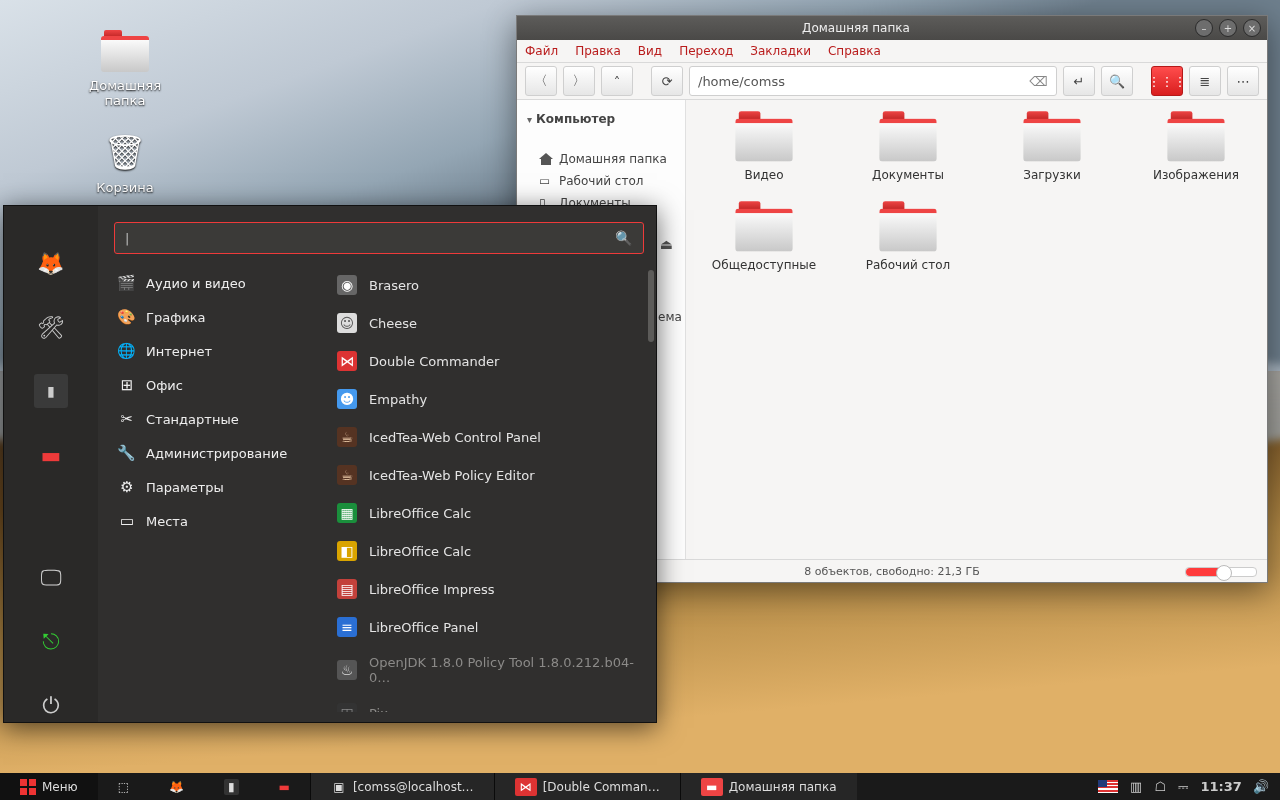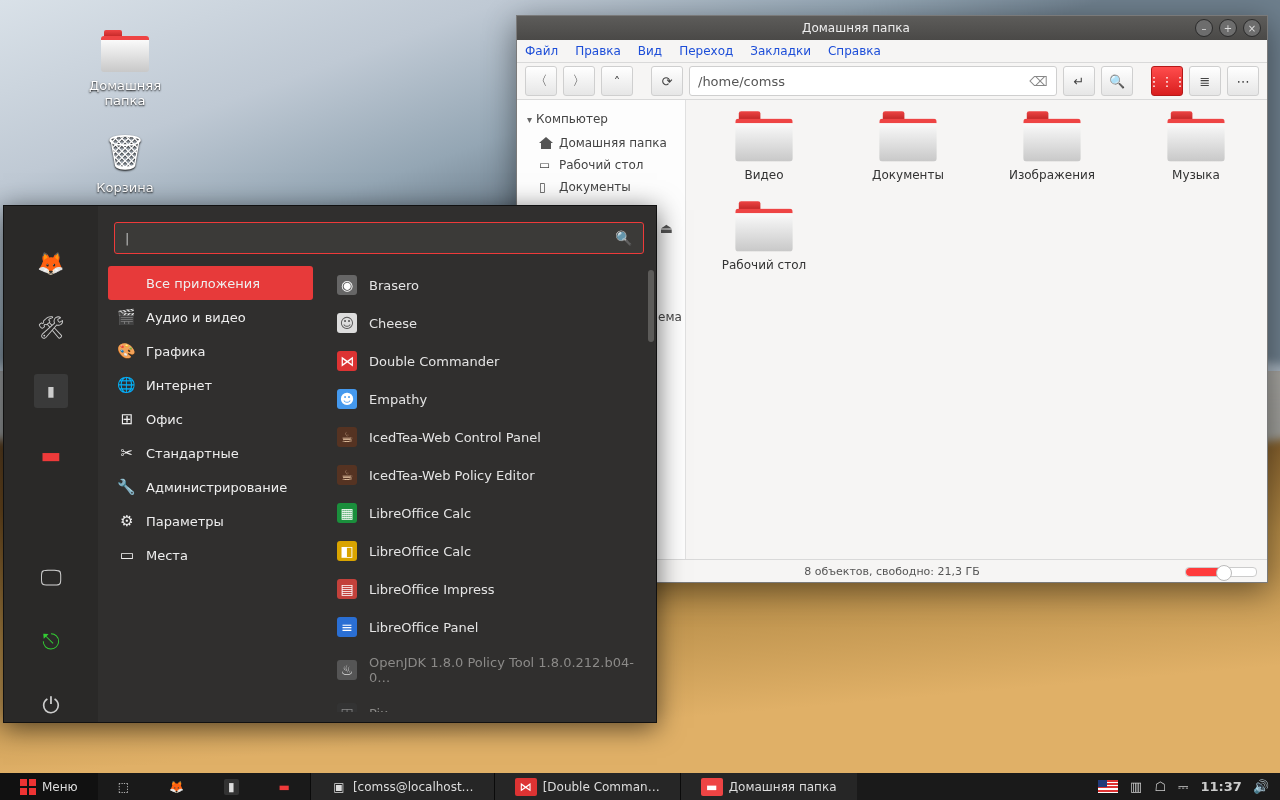--- a/index.html
+++ b/index.html
@@ -15,30 +15,30 @@
 .desk-icon .glyph{width:48px;height:48px;margin:0 auto 4px;display:flex;align-items:center;justify-content:center;font-size:22px;}
 .folder{position:relative;width:48px;height:36px;margin:6px auto 6px;}
 .folder::before{content:"";position:absolute;top:-6px;left:3px;width:18px;height:8px;border-radius:2px 2px 0 0;background:linear-gradient(#e44,#b22);}
 .folder::after{content:"";position:absolute;inset:0;border-radius:3px;background:linear-gradient(#fafafa,#c8c8c8);border-top:4px solid #ee4444;}
 .folder .inner{position:absolute;inset:6px 6px 4px 6px;display:flex;align-items:center;justify-content:center;font-size:18px;color:#333;}
 
 #fm{position:absolute;top:15px;left:516px;width:750px;height:566px;background:#f6f5f4;border:1px solid #7a7a7a;box-shadow:0 8px 30px rgba(0,0,0,.45);display:flex;flex-direction:column;}
 #fm-title{height:24px;background:linear-gradient(#5d5c5a,#4a4947);color:#eee;display:flex;align-items:center;padding:0 6px;font-size:12px;}
 #fm-title .t{flex:1;text-align:center;}
 #fm-title .wbtn{width:16px;height:16px;margin-left:6px;border:1px solid #2a2a2a;border-radius:50%;background:#6d6d6d;display:flex;align-items:center;justify-content:center;font-size:10px;color:#ddd;cursor:pointer;}
-#fm-menu{height:22px;background:#f6f5f4;border-bottom:1px solid #d9d9d9;display:flex;align-items:center;padding:0 8px;gap:17px;font-size:12px;color:#1d4ed8;}
+#fm-menu{height:22px;background:#f6f5f4;border-bottom:1px solid #d9d9d9;display:flex;align-items:center;padding:0 8px;gap:17px;font-size:12px;color:#b91c1c;}
 #fm-menu span{cursor:pointer;}
 #fm-tool{height:36px;background:#f6f5f4;border-bottom:1px solid #d9d9d9;display:flex;align-items:center;padding:0 8px;gap:6px;}
 .tbbtn{width:30px;height:28px;border:1px solid #cfcfcf;border-radius:3px;background:linear-gradient(#fff,#e6e6e6);display:flex;align-items:center;justify-content:center;font-size:13px;color:#444;cursor:pointer;}
 .tbbtn.red{background:linear-gradient(#ff4d4d,#d91e1e);border-color:#b51919;color:#fff;}
 #fm-path{flex:1;height:28px;border:1px solid #cfcfcf;border-radius:3px;background:#fff;display:flex;align-items:center;padding:0 8px;color:#555;justify-content:space-between;}
 #fm-path .clear{margin-left:auto;cursor:pointer;color:#888;}
 #fm-body{flex:1;display:flex;min-height:0;}
 #fm-side{width:160px;background:#fdfdfd;border-right:1px solid #e0e0e0;padding:8px 4px;font-size:12px;color:#444;display:flex;flex-direction:column;}
-#fm-side .head{font-weight:normal;margin:4px 6px 6px;display:flex;align-items:center;cursor:pointer;}
+#fm-side .head{font-weight:bold;margin:4px 6px 22px;display:flex;align-items:center;cursor:pointer;}
 #fm-side .head::before{content:"▾";margin-right:4px;font-size:10px;color:#666;}
 #fm-side .row{display:flex;align-items:center;gap:6px;padding:4px 6px 4px 18px;cursor:pointer;border-radius:3px;}
 #fm-side .row svg,#fm-side .row .ic{width:14px;height:14px;flex:none;}
 #fm-side .eject{margin-top:auto;align-self:flex-end;margin:8px;color:#555;font-size:14px;cursor:pointer;}
 #fm-icons{flex:1;overflow:auto;padding:16px 18px;display:grid;grid-template-columns:repeat(5,1fr);gap:24px 24px;align-content:start;justify-items:center;}
 .fi{width:120px;text-align:center;font-size:12px;color:#333;cursor:pointer;}
 .fi .folder{transform:scale(1.2);margin-bottom:10px;}
 #fm-status{height:22px;border-top:1px solid #d9d9d9;background:#f6f5f4;font-size:11px;color:#555;display:flex;align-items:center;justify-content:center;position:relative;}
 #fm-status .zoom{position:absolute;right:10px;top:7px;width:70px;height:8px;background:#fff;border:1px solid #ccc;border-radius:4px;}
 #fm-status .zoom::before{content:"";position:absolute;left:0;top:0;bottom:0;width:45%;background:#ff3b3b;border-radius:4px 0 0 4px;}
@@ -151,20 +151,23 @@
       <span class="eject">⏏</span>
     </div>
     <div id="fm-icons">
         <div class="fi"><div class="folder">
             <span class="inner">▶</span>
           </div><span>Видео</span></div>
         <div class="fi"><div class="folder">
             <span class="inner">≣</span>
           </div><span>Документы</span></div>
         <div class="fi"><div class="folder">
+            <span class="inner">⬇</span>
+          </div><span>Загрузки</span></div>
+        <div class="fi"><div class="folder">
             <span class="inner">▣</span>
           </div><span>Изображения</span></div>
         <div class="fi"><div class="folder">
             <span class="inner">♫</span>
           </div><span>Музыка</span></div>
         <div class="fi"><div class="folder">
             <span class="inner">⋔</span>
           </div><span>Общедоступные</span></div>
         <div class="fi"><div class="folder">
             <span class="inner">⬡</span>
@@ -191,24 +194,20 @@
     <div class="ml">⏻</div>
   </div>
   <div id="menu-mid">
     <div id="menu-search">
       <span style="color:#bbb;margin-right:2px">|</span>
       <input placeholder="" style="">
       <span class="sicon">🔍</span>
     </div>
     <div id="menu-cols">
       <div id="cats">
-          <div class="cat active">
-            <span class="ci"></span>
-            <span>Все приложения</span>
-          </div>
           <div class="cat">
             <span class="ci">🎬</span>
             <span>Аудио и видео</span>
           </div>
           <div class="cat">
             <span class="ci">🎨</span>
             <span>Графика</span>
           </div>
           <div class="cat">
             <span class="ci">🌐</span>

